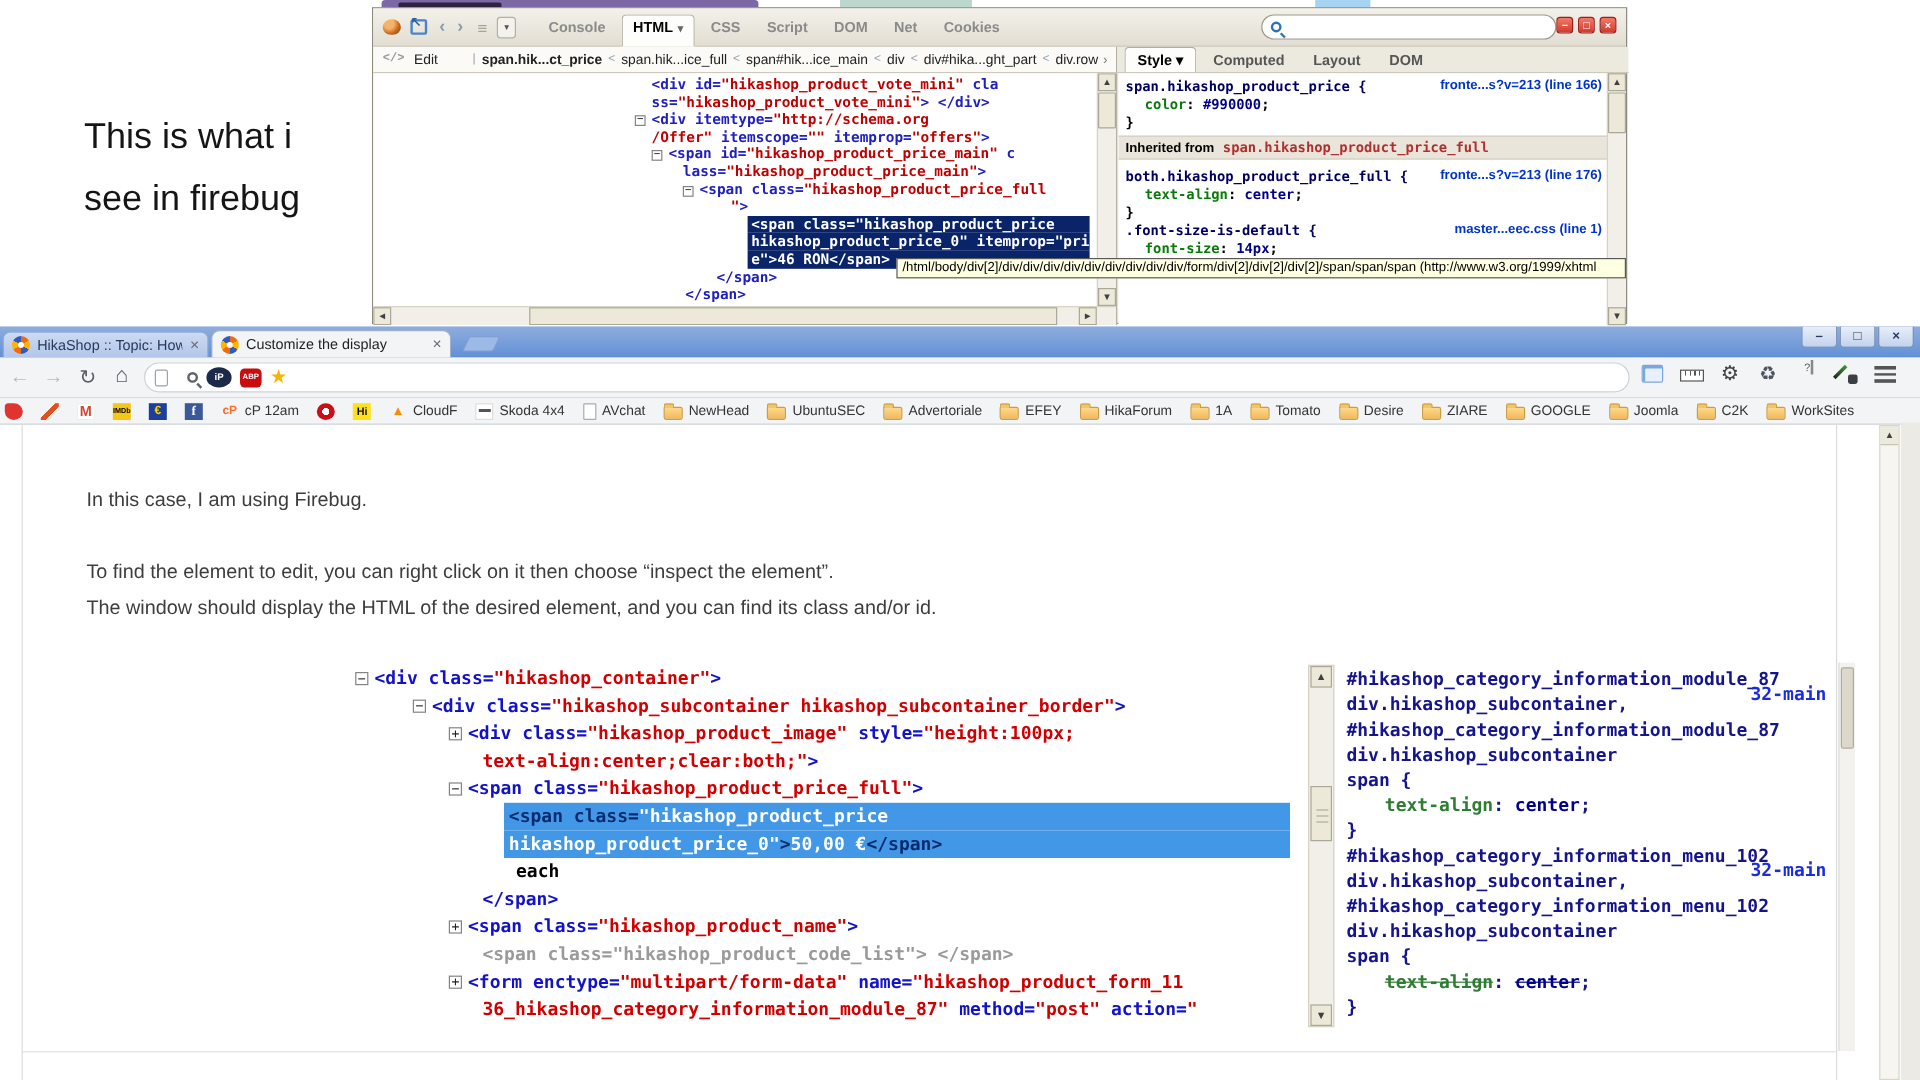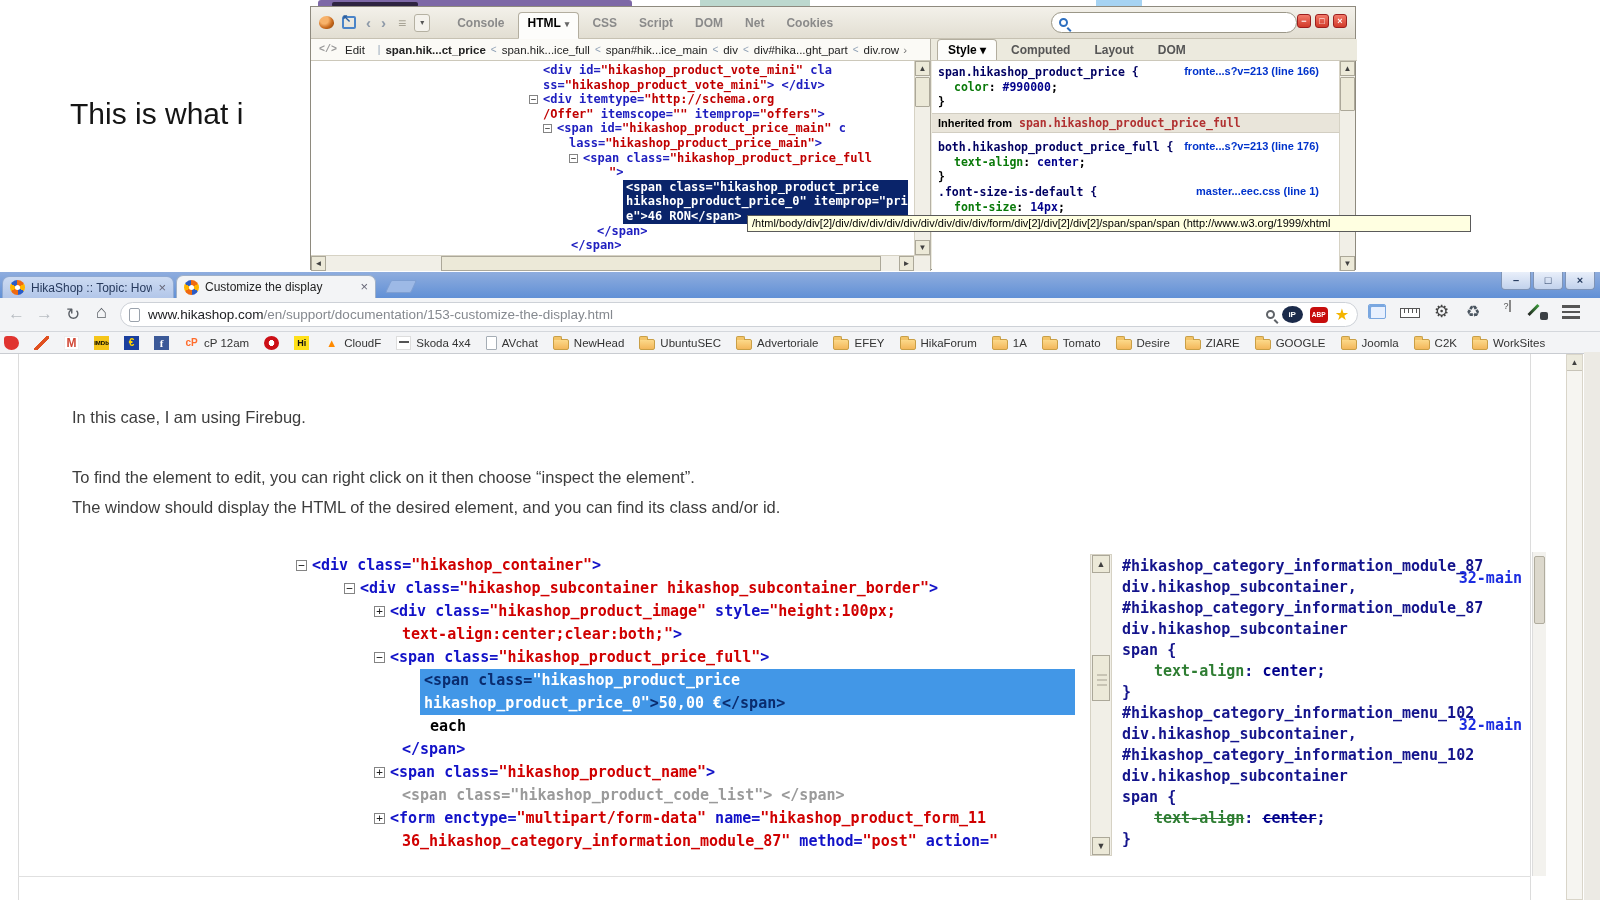--- a/index.html
+++ b/index.html
@@ -44,21 +44,21 @@
   .fb-search input { border:none; outline:none; flex:1; height:15px; font-size:11px; background:transparent; }
   .fb-winbtns { position:absolute; right:8px; top:7px; display:flex; gap:4px; }
   .fb-wb { width:14px; height:14px; border-radius:3px; border:1px solid #9c1f1f;
         background:linear-gradient(#f37a6a,#d13a2a); color:#fff; font-size:9px; line-height:12px;
         text-align:center; font-weight:bold; }
 
   .fb-crumbs { position:absolute; left:0; top:32px; width:620px; height:22px; background:#fbfaf6;
         border-bottom:1px solid #ccc8ba; border-right:1px solid #b5b1a4; display:flex; align-items:center;
         font-size:11.5px; color:#333; white-space:nowrap; overflow:hidden; }
   .fb-codeico { font-family:"Liberation Mono", monospace; color:#999; font-size:10px; margin:0 8px 0 8px; font-weight:bold; }
-  .fb-edit { color:#222; margin-right:8px; }
+  .fb-edit { color:#222; margin-right:24px; }
   .crumb-sep { color:#8fa0b5; margin:0 5px; font-size:10px; }
   .crumb { color:#222; }
   .crumb.bold { font-weight:bold; }
   .crumb-more { color:#777; margin-left:4px; }
 
   .fb-styletabs { position:absolute; left:620px; top:32px; width:426px; height:22px; background:#eceade;
         border-bottom:1px solid #ccc8ba; display:flex; align-items:flex-end; padding-left:6px; gap:4px; }
   .fb-stab { padding:3px 10px; font-size:12px; font-weight:bold; color:#555; }
   .fb-stab.active { background:#fdfdfb; border:1px solid #b3ae9f; border-bottom:none; border-radius:4px 4px 0 0; color:#000; }
 
@@ -82,27 +82,27 @@
   .sthumb { position:absolute; left:0; width:15px; background:#ece9d8; border:1px solid #aca899; border-radius:1px; }
   .hscroll { position:absolute; left:0; bottom:0; height:16px; width:620px; background:#f1efe7; border-top:1px solid #d6d2c4; }
   .hbtn { position:absolute; top:0; width:15px; height:15px; background:#ece9d8; border:1px solid #aca899;
         font-size:8px; color:#404040; text-align:center; line-height:13px; }
   .hthumb { position:absolute; top:0; height:15px; background:#ece9d8; border:1px solid #aca899; }
 
   
   .fb-style { position:absolute; left:621px; top:54px; width:409px; height:210px; background:#fff; overflow:hidden; }
   .fb-rules { position:relative; padding:4px 6px 0 6px; font:bold 11.5px "DejaVu Sans Mono", monospace; line-height:15px; }
   .sel { color:#000062; } .prop { color:#0a7a0a; } .val { color:#00008b; } .p2 { color:#000; }
-  .lnk { position:absolute; right:16px; top:0; color:#0033cc; font:bold 11px "Liberation Sans", sans-serif;text-align:center; }
+  .lnk { position:absolute; right:0; top:0; color:#0033cc; font:bold 11px "Liberation Sans", sans-serif;text-align:center; }
   .fb-inherited { margin:3px 0; padding:2px 6px; background:#e9e5da; border-top:1px solid #d2cec2;
         border-bottom:1px solid #d2cec2; font:bold 11px "Liberation Sans", sans-serif; color:#000; }
   .fb-inherited .isel { font:bold 11.5px "DejaVu Sans Mono", monospace; color:#b03030; margin-left:4px; }
   .fb-stylescroll { position:absolute; right:0; top:54px; width:16px; height:210px; background:#f1efe7; border-left:1px solid #d6d2c4; }
 
-  .fb-tooltip { position:absolute; left:436px; top:208px; width:724px; height:17px; background:#ffffe1;
+  .fb-tooltip { position:absolute; left:436px; top:208px; width:608px; height:17px; background:#ffffe1;
         border:1px solid #5a5a5a; font-size:11px; line-height:15px; color:#000; padding:0 4px;
         white-space:nowrap; overflow:hidden; z-index:30; }
 
   
   .bw { position:absolute; left:0; top:272px; width:1600px; height:628px; }
   .tabstrip { position:absolute; left:0; top:0; width:100%; height:26px; background:linear-gradient(#8fadde,#6190d6); }
   .btab { position:absolute; display:flex; align-items:center; padding:0 7px; gap:6px; font-size:12px; }
   .btab-1 { left:2px; top:4px; width:172px; height:22px; background:linear-gradient(#cddbf2,#b2c6e9);
         border:1px solid #8fa9d2; border-bottom:none; border-radius:7px 7px 0 0; color:#26395c; }
   .btab-2 { left:176px; top:3px; width:200px; height:23px; background:#f3f4f6; border:1px solid #9fb0c8;
@@ -216,20 +216,21 @@
         font-size:8px; color:#404040; text-align:center; line-height:15px; }
   .right-frame { position:absolute; left:1584px; top:352px; width:16px; height:548px; background:#eceae4; }
 </style>
 </head>
 <body>
 
 <div class="stage">
 
   <div class="annot">
     <div>This is what i</div>
+    <div>see in firebug</div>
   </div>
 
   <div class="peek-purple">
       <span class="dark"></span>
     </div>
   <div class="peek-teal"></div>
   <div class="peek-blue"></div>
 
   <div class="fb">
     <div class="fb-toolbar">
@@ -361,21 +362,20 @@
       </div>
     </div>
 
     <div class="navbar">
       <span class="nav-ic nav-back">←</span>
       <span class="nav-ic nav-fwd">→</span>
       <span class="nav-ic nav-reload">↻</span>
       <span class="nav-ic nav-home">⌂</span>
       <div class="urlbar">
         <span class="page-ico"></span>
-        <span class="url-text"><span class="url-host">www.hikashop.com</span><span class="url-path">/en/support/documentation/153-customize-the-display.html</span></span>
         <span class="url-badges">
           <span class="b-zoom"></span>
           <span class="b-ip">iP</span>
           <span class="b-abp">ABP</span>
           <span class="b-star">★</span>
         </span>
       </div>
       <span class="ext ext-frame"></span>
       <span class="ext ext-ruler"></span>
       <span class="ext ext-gear">⚙</span>

